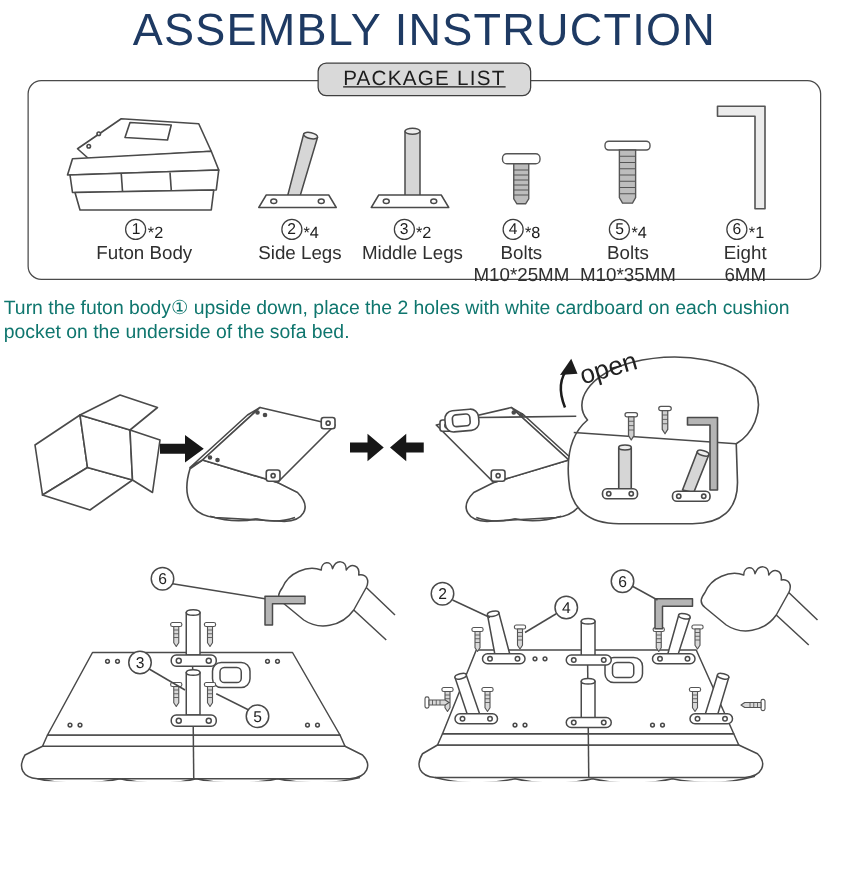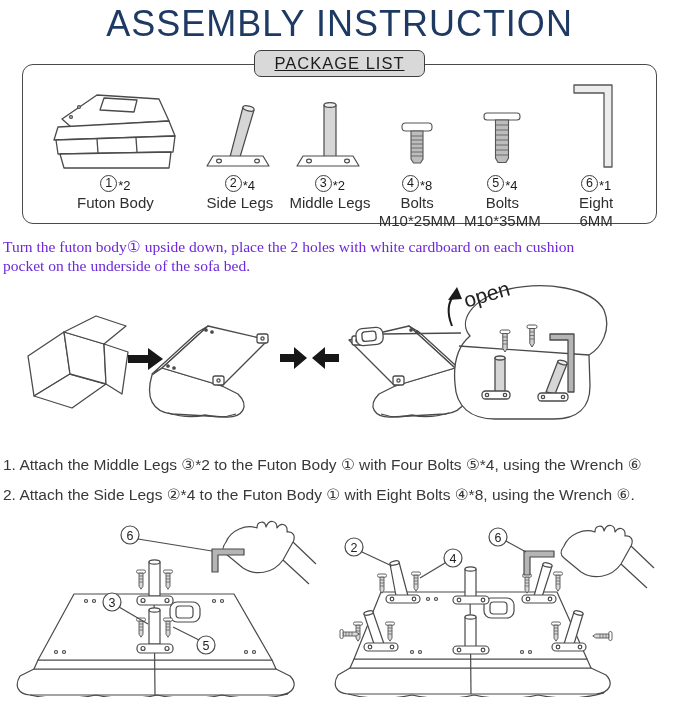--- a/index.html
+++ b/index.html
@@ -28,21 +28,21 @@
   .i0{width:168px;} .i1{width:92px;} .i2{width:96px;} .i3{width:86px;} .i4{width:92px;} .i5{width:104px;}
   .qty{display:flex;align-items:center;margin-top:4px;}
   .cnum{
     display:inline-flex;align-items:center;justify-content:center;
     width:17px;height:17px;border:1.2px solid #3d3d3d;border-radius:50%;
     font-size:12.5px;color:#1c1c1c;box-sizing:border-box;
   }
   .qsuf{font-size:13px;color:#1c1c1c;position:relative;top:2.5px;margin-left:1px;}
   .name{margin-top:2px;font-size:15px;line-height:1.25;text-align:center;color:#2f2f2f;}
   
-  .intro{margin:13px 0 0 3px;font-size:15.5px;line-height:19.5px;color:#6d28d9;font-family:Liberation Serif, serif;}
+  .intro{margin:13px 0 0 3px;font-size:15.5px;line-height:19.5px;color:#0f766e;}
   .steps{margin:12px 0 0 3px;font-size:15.5px;color:#383838;}
   .steps .step{line-height:30px;white-space:nowrap;}
   .midwrap{margin-top:2px;}
   .bottom{display:flex;margin:4px 0 0 4px;}
   svg{display:block;}
 </style>
 </head>
 <body>
 
 <div class="page">
@@ -269,24 +269,20 @@
           </g>
           <path d="M550,56 h24 v58 h-6 v-52 h-18 Z" fill="#b5b5b5"></path>
           <path d="M452,48 Q444,28 455,16" fill="none" stroke="#1c1c1c" stroke-width="2"></path>
           <polygon points="448,22 457,9 462,21" fill="#1c1c1c" stroke="none"></polygon>
         </g>
       </g>
       <text x="464" y="26" font-size="21" fill="#222" transform="rotate(-16 478 20)" font-family="Liberation Sans, DejaVu Sans, sans-serif">open</text>
     </svg>
   </div>
 
-  <div class="steps">
-    <div class="step">1. Attach the Middle Legs ③*2 to the Futon Body ① with Four Bolts ⑤*4, using the Wrench ⑥</div>
-    <div class="step">2. Attach the Side Legs ②*4 to the Futon Body ① with Eight Bolts ④*8, using the Wrench ⑥.</div>
-  </div>
 
   <div class="bottom">
 
     <svg width="320" height="183" viewBox="0 0 320 183">
       <defs>
         <g id="bv" stroke="#555" stroke-width="0.9">
           <rect x="-4.5" y="0" width="9" height="3.2" rx="1.5" fill="#fff"></rect>
           <path d="M-2,3.2 h4 v13 l-2,3 l-2,-3 Z" fill="#d8d8d8"></path>
           <path d="M-2,6 h4 M-2,9 h4 M-2,12 h4" stroke-width="0.7"></path>
         </g>

